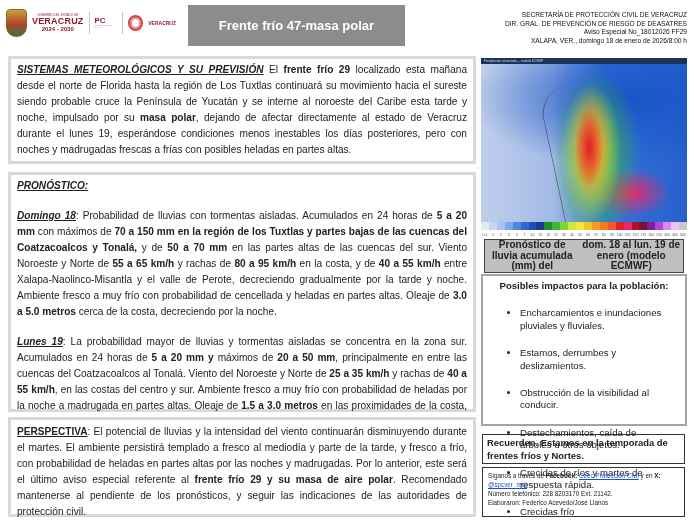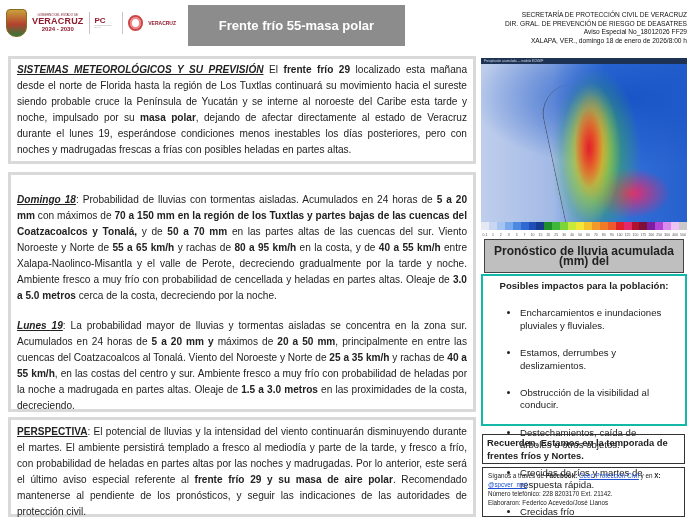--- a/index.html
+++ b/index.html
@@ -55,24 +55,24 @@
   .map-cap { position:absolute; left:3px; top:0; font-size:3px; color:#cfd8e8; white-space:nowrap; line-height:6px; }
   .coast { position:absolute; left:70px; top:25px; width:60px; height:140px;
            border-left:1.5px solid #333; border-radius:30px 0 0 0; transform:rotate(-12deg); opacity:.6; }
 
   .cbar { left:481px; top:222px; width:206px; height:8px; display:flex; }
   .cbar div { flex:1; height:8px; }
   .cticks { left:481px; top:232px; width:206px; height:6px; display:flex; }
   .cticks span { flex:1; font-size:3.5px; color:#555; text-align:center; line-height:6px; }
 
   .cap-box { left:484px; top:239px; width:200px; height:34px; background:#bfbfbf; border:1px solid #444;
-             box-sizing:border-box; text-align:center; font-weight:bold; font-size:12px; line-height:10.5px;
-             display:flex; flex-direction:column; justify-content:center; color:#222; }
-
-  .impacts { left:481px; top:274px; width:206px; height:152px; border:2px solid #14b8a6; box-sizing:border-box;
+             box-sizing:border-box; text-align:center; font-weight:bold; font-size:10px; line-height:10.5px;
+             display:flex; flex-direction:row; justify-content:center; color:#222; }
+
+  .impacts { left:481px; top:274px; width:206px; height:152px; border:2px solid #a3a3a3; box-sizing:border-box;
              padding:4px 4px 0 4px; font-size:9.6px; line-height:12.4px; color:#222; }
   .impacts .h { font-weight:bold; text-align:center; margin-bottom:1px; }
   .impacts ul { margin:0; padding-left:18px; }
   .impacts li { margin:15px; }
 
   .reminder { left:482px; top:434px; width:203px; height:30px; border:1px solid #333; box-sizing:border-box;
               padding:2px 4px; font-weight:bold; font-size:9.4px; line-height:12.5px; color:#222; }
   .contact { left:482px; top:467px; width:203px; height:50px; border:1px solid #333; box-sizing:border-box;
              padding:3px 5px; font-size:6.3px; line-height:9px; color:#222; }
   .contact a { color:#1f4fd1; text-decoration:underline; }
@@ -91,35 +91,36 @@
   <div class="pc">
     <span class="big">PC</span>
     <span class="small">PROTECCIÓN CIVIL</span>
   </div>
   <div class="vsep"></div>
   <div class="seal"></div>
   <span class="ver2">VERACRUZ</span>
 </div>
 
 <div class="abs title-box">
-  <span>Frente frío 55-masa polar</span>
+  <span>Frente frío 47-masa polar</span>
 </div>
 
 <div class="abs head-right">
   <div>SECRETARÍA DE PROTECCIÓN CIVIL DE VERACRUZ</div>
   <div>DIR. GRAL. DE PREVENCIÓN DE RIESGO DE DEASATRES</div>
   <div>Aviso Especial No_18012026 FF29</div>
   <div>XALAPA, VER.,  domingo 18 de enero de 2026/8:00 h</div>
 </div>
 
 <div class="abs panel p1">
   <span class="lbl">SISTEMAS METEOROLÓGICOS Y SU PREVISIÓN</span><span> El </span><b>frente frío 29</b><span> localizado esta mañana desde el norte de Florida hasta la región de Los Tuxtlas continuará su movimiento hacia el sureste siendo probable cruce la Península de Yucatán y se interne al noroeste del Caribe esta tarde y noche, impulsado por su </span><b>masa polar</b><span>, dejando de afectar directamente al estado de Veracruz durante el lunes 19, esperándose condiciones menos inestables los días posteriores, pero con noches y madrugadas frescas a frías con posibles heladas en partes altas.</span>
 </div>
 
 <div class="abs panel p2">
+  <div class="lbl">PRONÓSTICO:</div>
   <div class="gap"></div>
   <div>
     <span class="lbl">Domingo 18</span><span>: Probabilidad de lluvias con tormentas aisladas. Acumulados en 24 horas de </span><b>5 a 20 mm</b><span> con máximos de </span><b>70 a 150 mm en la región de los Tuxtlas y partes bajas de las cuencas del Coatzacoalcos y Tonalá,</b><span> y de </span><b>50 a 70 mm</b><span> en las partes altas de las cuencas del sur. Viento Noroeste y Norte de </span><b>55 a 65 km/h</b><span> y rachas de </span><b>80 a 95 km/h</b><span> en la costa, y de </span><b>40 a 55 km/h</b><span> entre Xalapa-Naolinco-Misantla y el valle de Perote, decreciendo gradualmente por la tarde y noche. Ambiente fresco a muy frío con probabilidad de cencellada y heladas en partes altas. Oleaje de </span><b>3.0 a 5.0 metros</b><span> cerca de la costa, decreciendo por la noche.</span>
   </div>
   <div class="gap"></div>
   <div>
     <span class="lbl">Lunes 19</span><span>: La probabilidad mayor de lluvias y tormentas aisladas se concentra en la zona sur. Acumulados en 24 horas de </span><b>5 a 20 mm y</b><span> máximos de </span><b>20 a 50 mm</b><span>, principalmente en entre las cuencas del Coatzacoalcos al Tonalá. Viento del Noroeste y Norte de </span><b>25 a 35 km/h</b><span> y rachas de </span><b>40 a 55 km/h</b><span>, en las costas del centro y sur. Ambiente fresco a muy frío con probabilidad de heladas por la noche a madrugada en partes altas. Oleaje de </span><b>1.5 a 3.0 metros</b><span> en las proximidades de la costa, decreciendo.</span>
   </div>
 </div>
 
@@ -184,20 +185,21 @@
     <span>175</span>
     <span>200</span>
     <span>250</span>
     <span>300</span>
     <span>400</span>
     <span>500</span>
   </div>
 
 <div class="abs cap-box">
   <span>Pronóstico de lluvia acumulada (mm) del</span>
+  <span>dom. 18 al lun. 19 de enero (modelo ECMWF)</span>
 </div>
 
 <div class="abs impacts">
   <div class="h">Posibles impactos para la población:</div>
   <ul>
     <li>Encharcamientos e inundaciones pluviales y fluviales.</li>
     <li>Estamos, derrumbes y deslizamientos.</li>
     <li>Obstrucción de la visibilidad al conducir.</li>
     <li>Destechamientos, caída de árboles u otros objetos.</li>
     <li>Crecidas de ríos y martes de respuesta rápida.</li>

